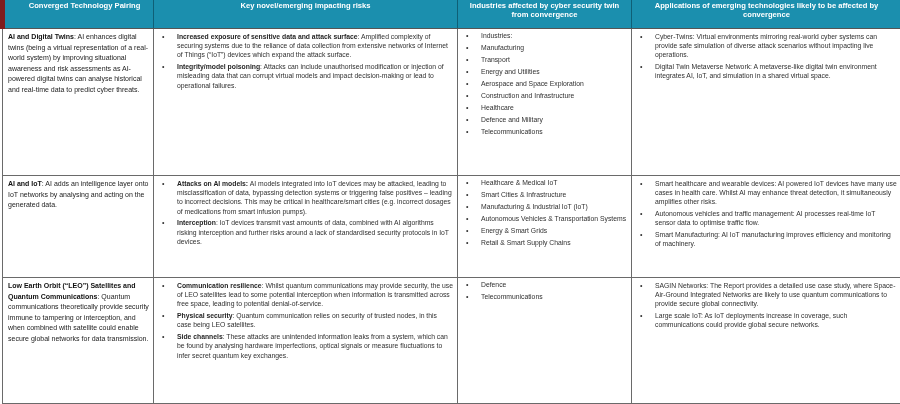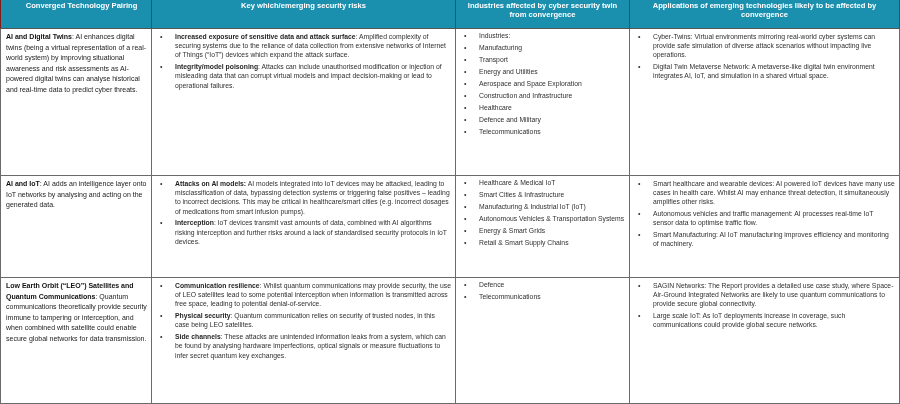--- a/index.html
+++ b/index.html
@@ -21,21 +21,21 @@
     font-size: 7.6px;
     line-height: 9.4px;
     height: 27px;
     padding: 1px 4px 0 4px;
     vertical-align: top;
     text-align: center;
     border-left: 1px solid #0f5f76;
     border-right: 1px solid #0f5f76;
     border-bottom: 1px solid #555;
   }
-  thead th:first-child { border-left: 1px solid #7f1d1d; padding-left: 15px; }
+  thead th:first-child { border-left: 5px solid #7f1d1d; padding-left: 15px; }
   tbody td {
     border: 1px solid #6a6a6a;
     vertical-align: top;
     font-size: 6.8px;
     line-height: 9.2px;
     color: #303030;
     padding: 3px 4px 2px 4px;
   }
   tbody tr.r1 td { height: 141px; }
   tbody tr.r2 td { height: 96px; }
@@ -56,21 +56,21 @@
 <table class="conv">
   <colgroup>
       <col class="c1">
       <col class="c2">
       <col class="c3">
       <col class="c4">
     </colgroup>
   <thead>
     <tr>
       <th>Converged Technology Pairing</th>
-      <th>Key which/emerging security risks</th>
+      <th>Key novel/emerging impacting risks</th>
       <th>Industries affected by cyber security twin from convergence</th>
       <th>Applications of emerging technologies likely to be affected by convergence</th>
     </tr>
   </thead>
   <tbody id="tbody">
 
     <tr class="r1">
       <td class="pairing">
         <b>AI and Digital Twins</b><span>: AI enhances digital twins (being a virtual representation of a real-world system) by improving situational awareness and risk assessments as AI-powered digital twins can analyse historical and real-time data to predict cyber threats.</span>
       </td>

